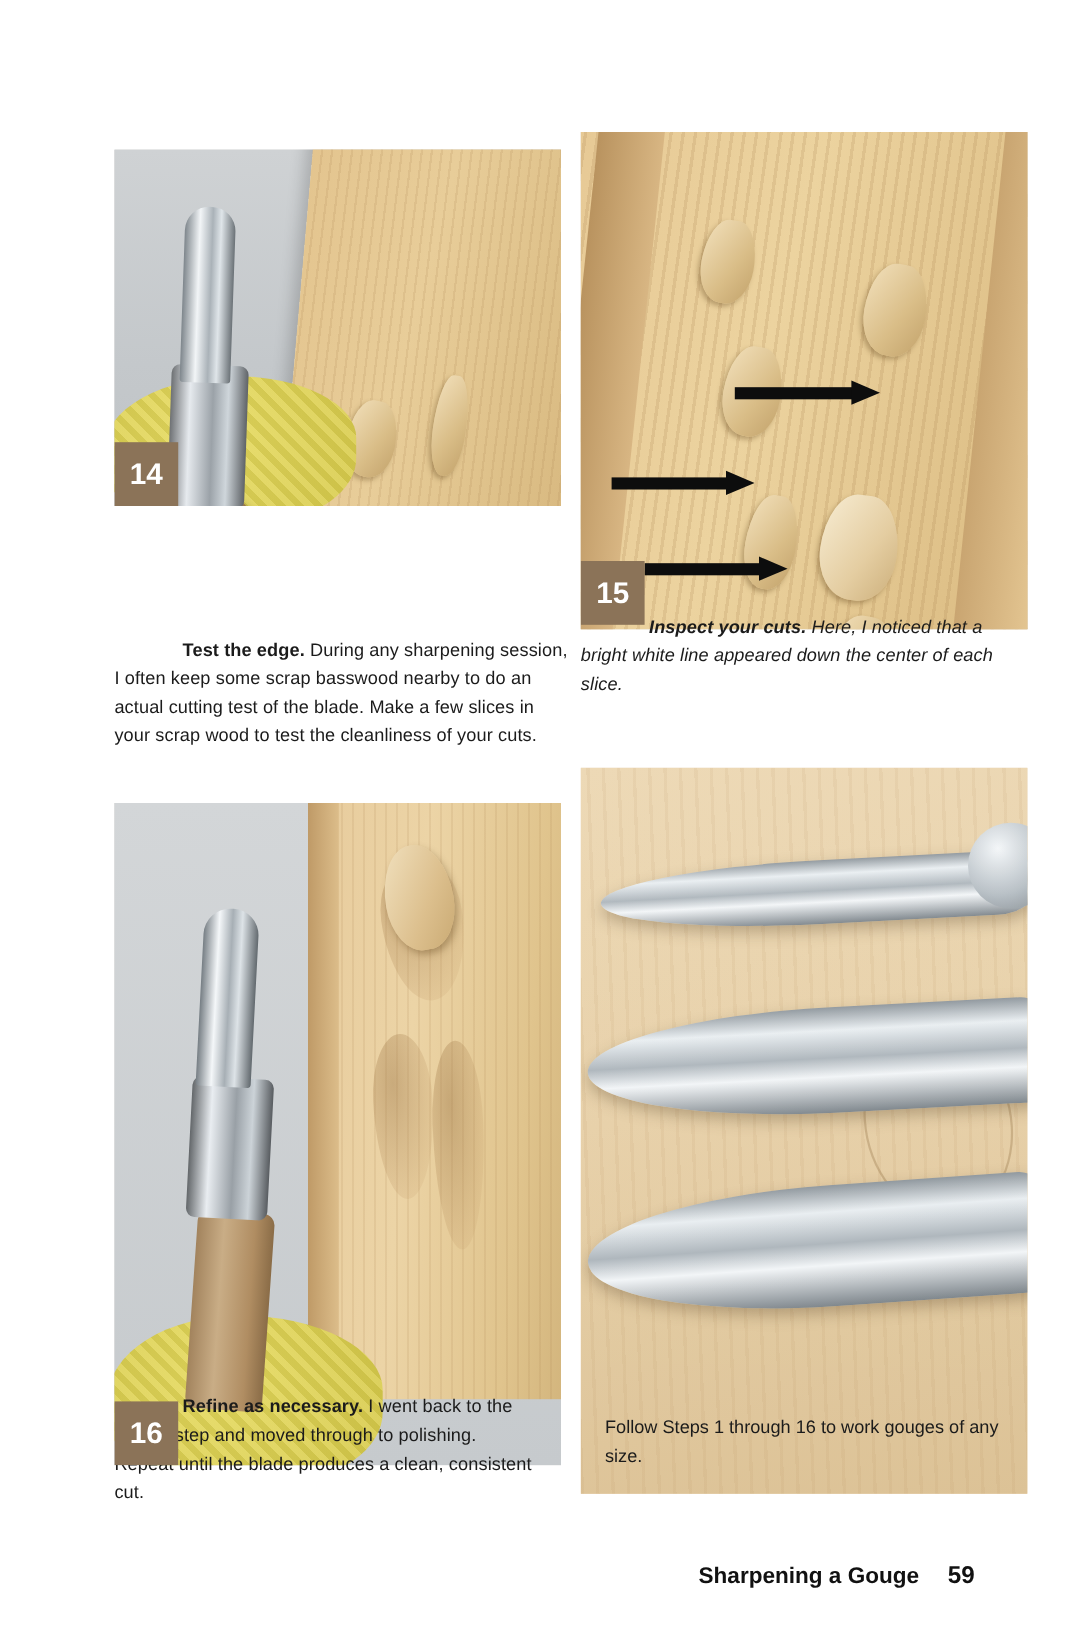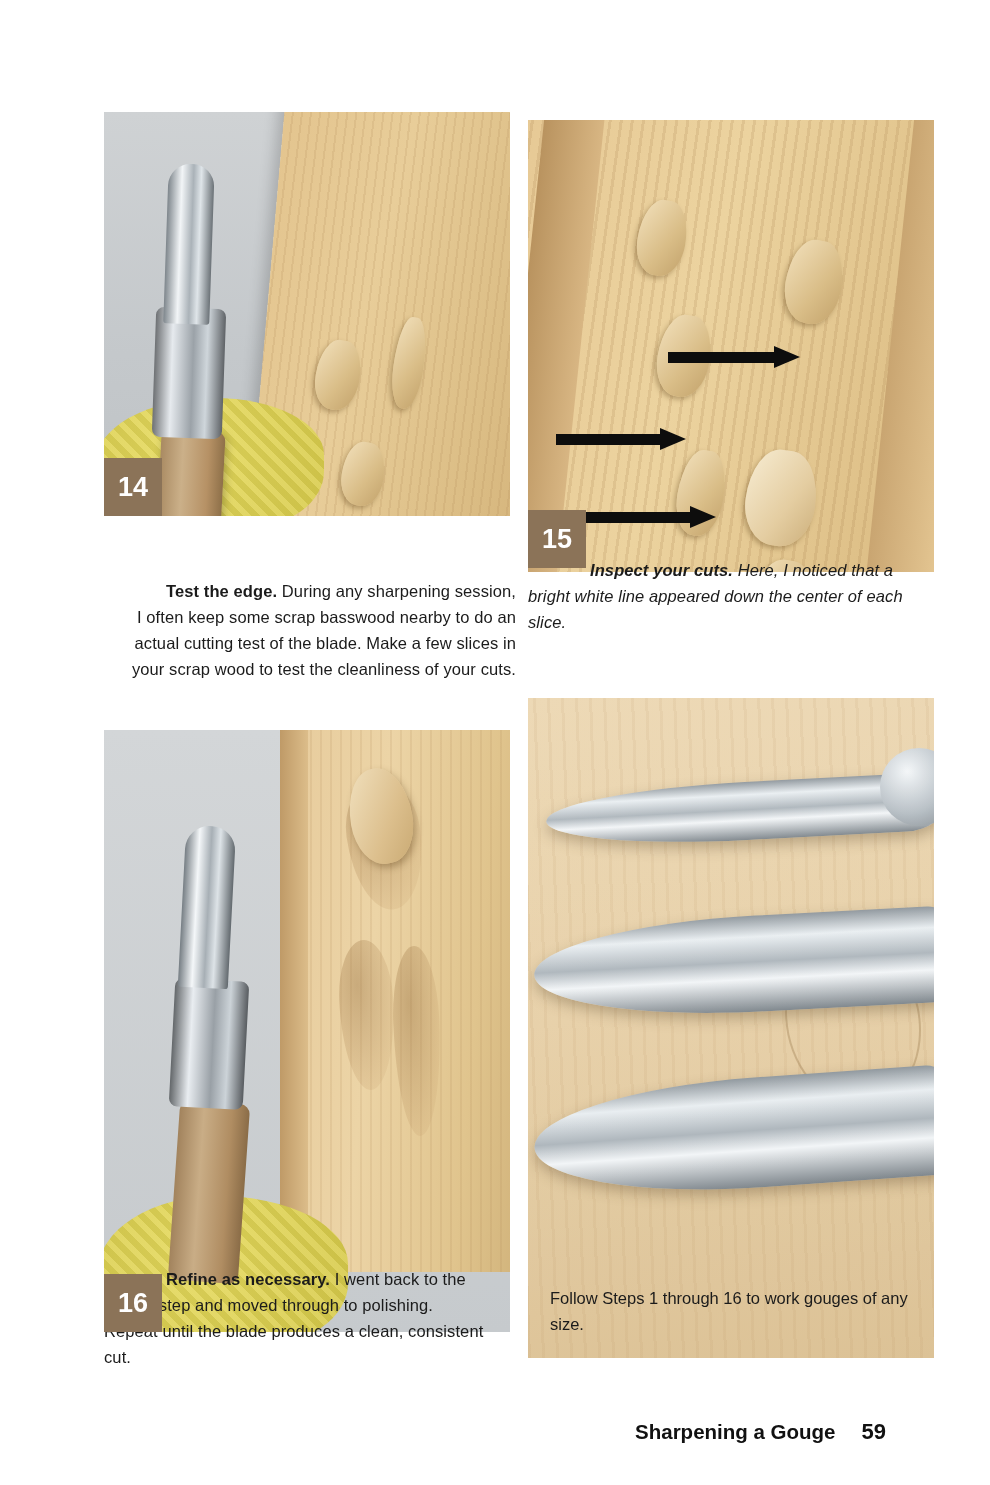--- a/index.html
+++ b/index.html
@@ -67,21 +67,21 @@
     gap: 26px;
     font-weight: bold;
     font-size: 20.5px;
     color: #111;
   }
   .footer .pageno {
     font-size: 22px;
   }
 
   
-  .p14 { left: 104px; top: 112px; width: 406px; height: 404px; }
+  .p14 { left: 104px; top: 136px; width: 406px; height: 324px; }
   .p14 .bg {
     position: absolute; inset: 0;
     background:
       linear-gradient(180deg, #cfd2d4 0%, #c4c8cb 60%, #bfc3c6 100%);
   }
   .p14 .board {
     position: absolute;
     left: 160px; top: -30px;
     width: 300px; height: 540px;
     transform: rotate(5deg);
@@ -307,21 +307,21 @@
       <div class="chip c1"></div>
       <div class="chip c2"></div>
       <div class="chip c3"></div>
       <div class="chip c4"></div>
       <div class="towel"></div>
       <div class="gouge handle"></div>
       <div class="gouge ferrule"></div>
       <div class="gouge shaft"></div>
       <div class="numbox" style="left:0; bottom:0;">14</div>
     </div>
-    <div class="caption cap14" style="position:absolute;text-align:right;">
+    <div class="caption cap14" style="position:absolute;">
       <span class="cap-indent"></span><b>Test the edge.</b><span> During any sharpening session, I often keep some scrap basswood nearby to do an actual cutting test of the blade. Make a few slices in your scrap wood to test the cleanliness of your cuts.</span>
     </div>
   </div>
 
   <div class="step p15-wrap">
     <div class="photo p15">
       <div class="board"></div>
       <div class="edgeL"></div>
       <div class="edgeR"></div>
       <div class="chip c1"></div>

